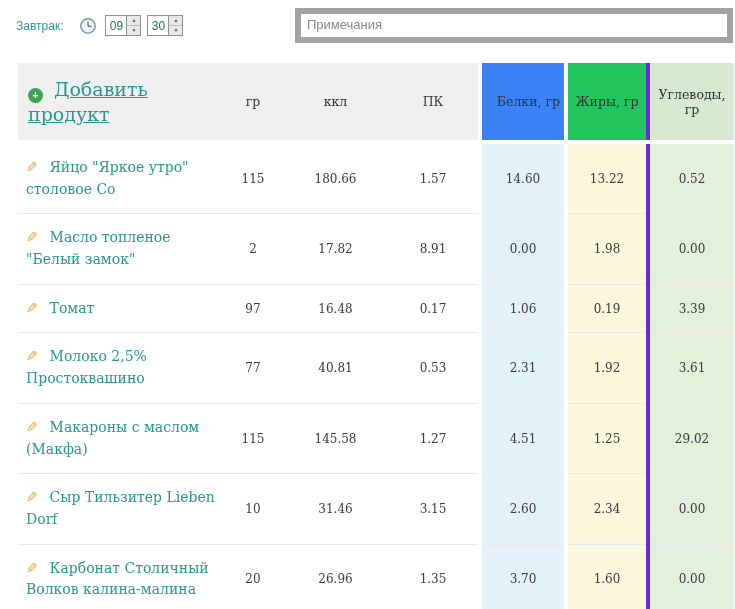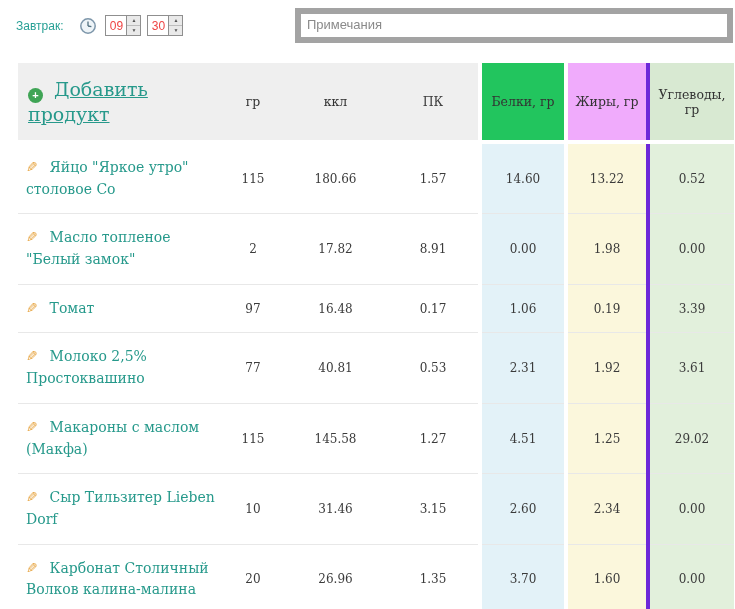--- a/index.html
+++ b/index.html
@@ -30,21 +30,21 @@
     border: 1px solid #8f8f8f;
     background: #fff;
     height: 21px;
     margin-right: 6px;
   }
   .spin-input {
     width: 20px;
     border: none;
     outline: none;
     font: 12px "Liberation Sans", sans-serif;
-    color: #ef4444;
+    color: #15803d;
     text-align: center;
     padding: 0;
   }
   .spin-btns { display: flex; flex-direction: column; border-left: 1px solid #8f8f8f; }
   .spin-btns button {
     flex: 1;
     width: 13px;
     font-size: 5px;
     line-height: 1;
     padding: 0;
@@ -122,22 +122,22 @@
     color: #26998b;
     font-size: 14px;
     line-height: 1.55;
     cursor: pointer;
   }
 
   
   .col-blue   { background: #e3f2f8; border-left: 4px solid #ffffff; }
   .col-yellow { background: #fbf7dc; border-left: 4px solid #ffffff; }
   .col-green  { background: #e2f0dc; border-left: 4px solid #6d28d9; }
-  thead th.col-blue   { background: #22c55e; }
-  thead th.col-yellow { background: #f0abfc; }
+  thead th.col-blue   { background: #3b82f6; text-align: right; }
+  thead th.col-yellow { background: #22c55e; }
   thead th.col-green  { background: #d8e9d2; }
 </style>
 </head>
 <body>
 
 <div class="page">
 
   <div class="top-bar">
     <span class="meal-title">Завтрак:</span>
 

